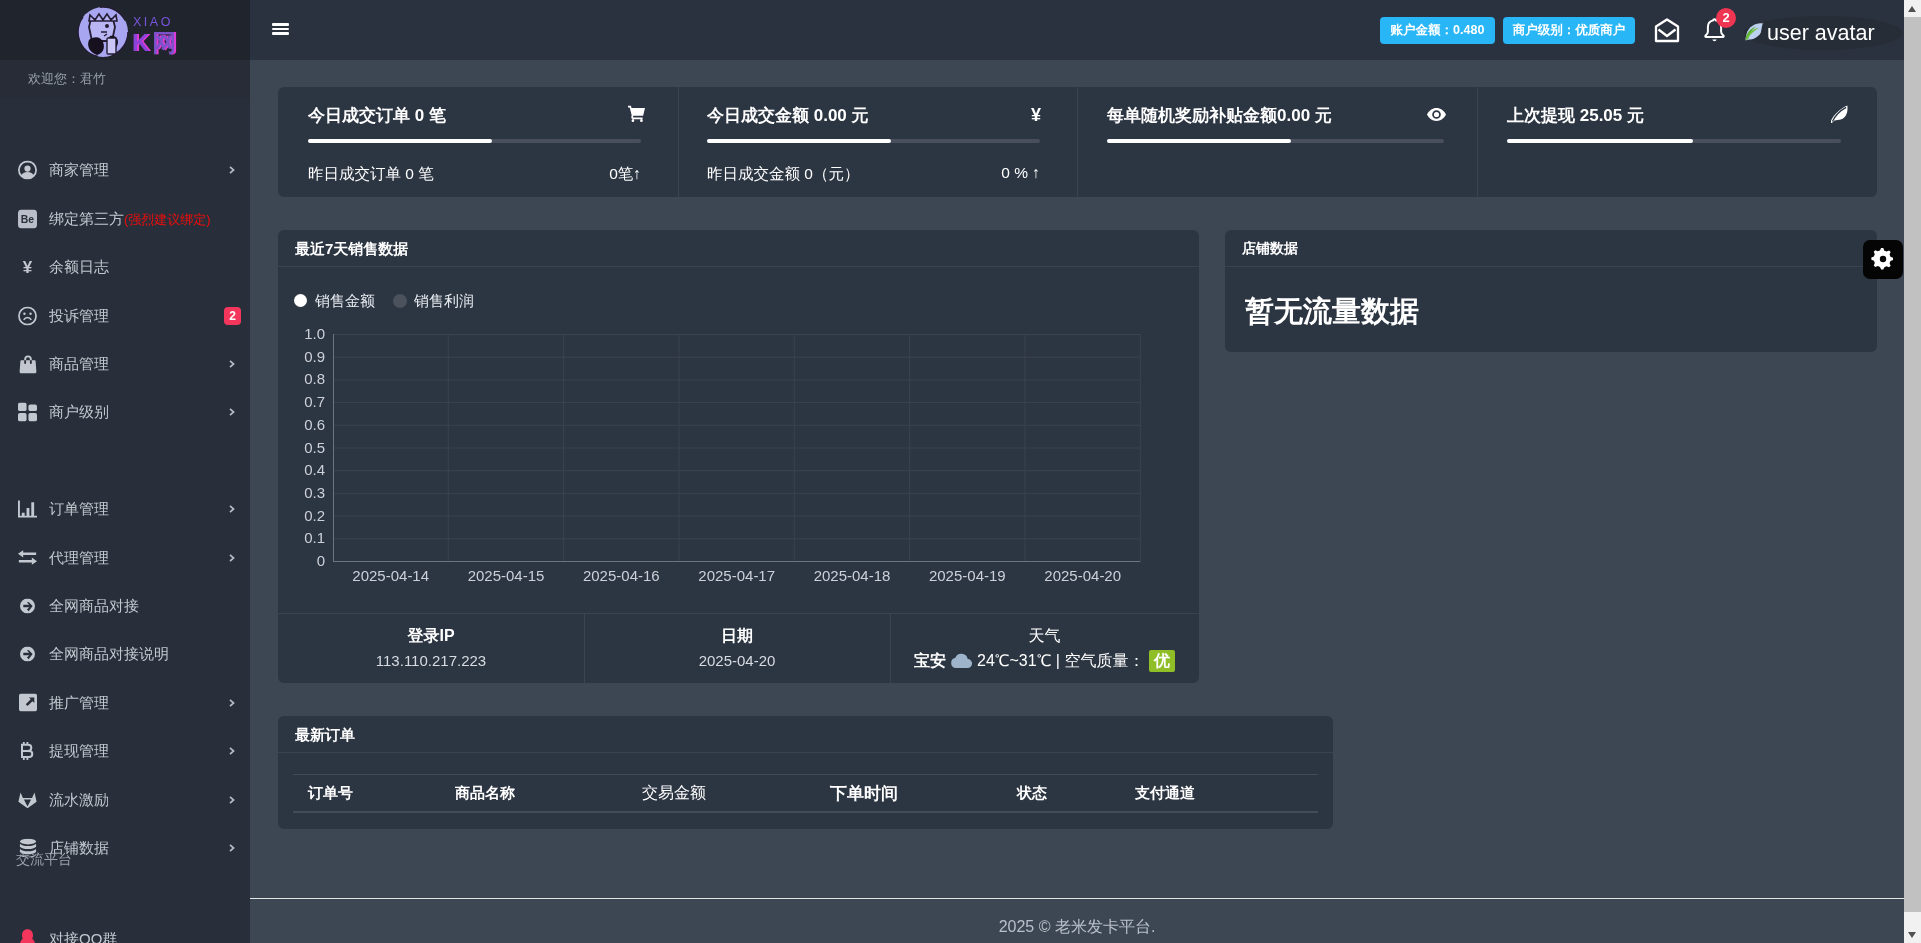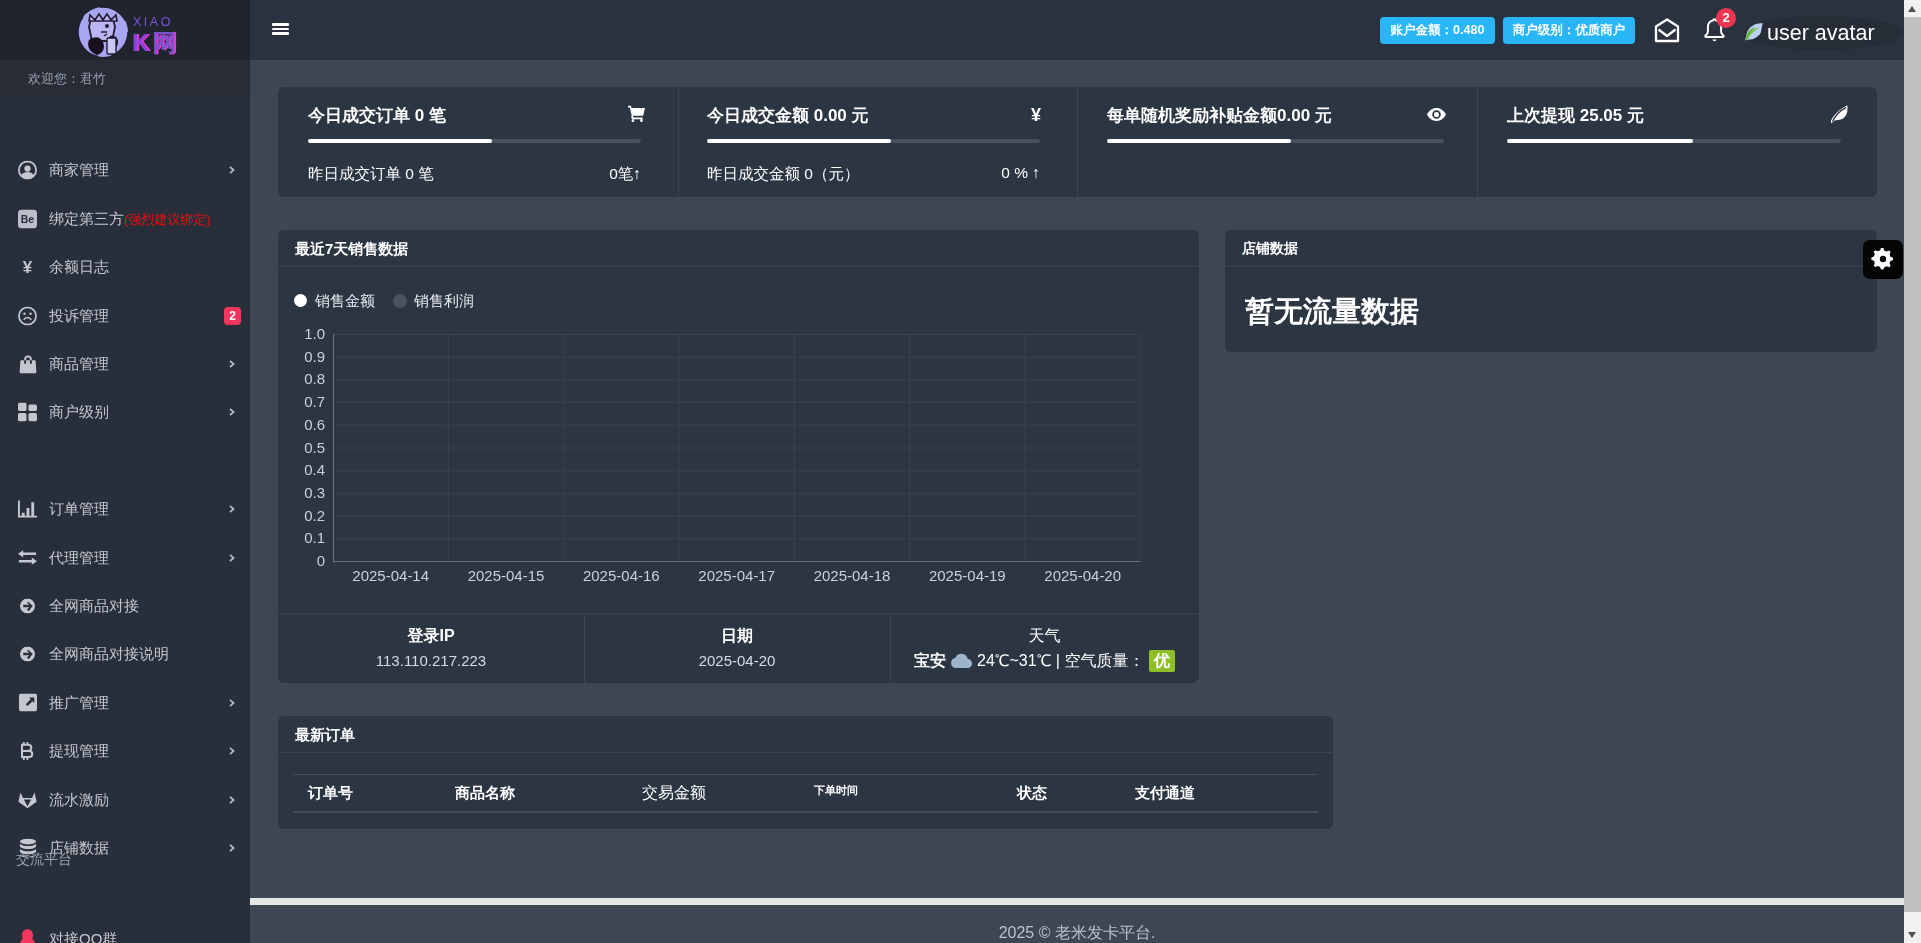--- a/index.html
+++ b/index.html
@@ -43,21 +43,21 @@
 .panel{position:absolute;background:#2c3542;border-radius:6px}
 .phead{position:absolute;left:0;top:0;width:100%;height:37px;border-bottom:1px solid #3a4351;color:#fff;font-weight:bold;font-size:15px;line-height:37px;padding-left:17px}
 
 #chartpanel{left:278px;top:230px;width:921px;height:453px}
 
 #orders{left:278px;top:716px;width:1055px;height:113px}
 
 #shop{left:1225px;top:230px;width:652px;height:122px}
 #gearbtn{left:1863px;top:240px;width:40px;height:39px;background:#050505;border-radius:7px;display:flex;align-items:center;justify-content:center}
 
-#footer{left:250px;top:898px;width:1654px;height:45px;border-top:7px solid #e5e5e5;color:#b9c0c9;font-size:16px;text-align:center;line-height:56px}
+#footer{left:250px;top:898px;width:1654px;height:45px;border-top:1px solid #e5e5e5;color:#b9c0c9;font-size:16px;text-align:center;line-height:56px}
 </style>
 </head>
 <body>
 <div id="stage">
   <div id="topbar" class="abs"></div>
   <div class="hbar abs" style="top:23px"></div>
   <div class="hbar abs" style="top:27.7px"></div>
   <div class="hbar abs" style="top:32.4px"></div>
   <div class="btn-blue abs" style="left:1380px;width:115px">账户金额：0.480</div>
   <div class="btn-blue abs" style="left:1503px;width:132px">商户级别：优质商户</div>
@@ -360,21 +360,21 @@
       <div class="phead" style="font-size:14px">店铺数据</div>
     <div class="abs" style="left:20px;top:62px;color:#fff;font-size:29px;font-weight:bold">暂无流量数据</div>
   </div>
   <div id="orders" class="abs panel">
       <div class="phead">最新订单</div>
     <div class="abs" style="left:15px;top:58px;width:1025px;height:1px;background:#414b59"></div>
     <div class="abs" style="left:15px;top:95px;width:1025px;height:2px;background:#414b59"></div>
     <div class="abs" style="top:69px;left:30px;color:#fff;font-size:15px;font-weight:bold;line-height:1">订单号</div>
     <div class="abs" style="top:69px;left:177px;color:#fff;font-size:15px;font-weight:bold;line-height:1">商品名称</div>
     <div class="abs" style="top:69px;left:364px;color:#fff;font-size:16px;font-weight:normal;line-height:1">交易金额</div>
-    <div class="abs" style="top:69px;left:536px;color:#fff;font-size:11px;font-weight:bold;line-height:1">下单时间</div>
+    <div class="abs" style="top:69px;left:552px;color:#fff;font-size:17px;font-weight:bold;line-height:1">下单时间</div>
     <div class="abs" style="top:69px;left:739px;color:#fff;font-size:15px;font-weight:bold;line-height:1">状态</div>
     <div class="abs" style="top:69px;left:857px;color:#fff;font-size:15px;font-weight:bold;line-height:1">支付通道</div>
   </div>
   <div id="footer" class="abs">2025 © 老米发卡平台.</div>
   <div id="gearbtn" class="abs">
       <svg width="24" height="24" viewBox="0 0 24 24">
         <path fill="#fff" d="M12 1.5l1.2 2.8a8 8 0 0 1 2.3.9l2.8-1.1 1.6 1.6-1.1 2.8c.4.7.7 1.5.9 2.3l2.8 1.2v2.3l-2.8 1.2a8 8 0 0 1-.9 2.3l1.1 2.8-1.6 1.6-2.8-1.1a8 8 0 0 1-2.3.9L12 24.5h-2.3l-1.2-2.8a8 8 0 0 1-2.3-.9l-2.8 1.1-1.6-1.6 1.1-2.8a8 8 0 0 1-.9-2.3L-.8 14v-2.3L2 10.5c.2-.8.5-1.6.9-2.3L1.8 5.4 3.4 3.8l2.8 1.1a8 8 0 0 1 2.3-.9L9.7 1.2z" transform="translate(1.1,-1.3) scale(0.93)"></path>
         <circle cx="12" cy="11" r="3.2" fill="#050505"></circle>
       </svg>
     </div>

